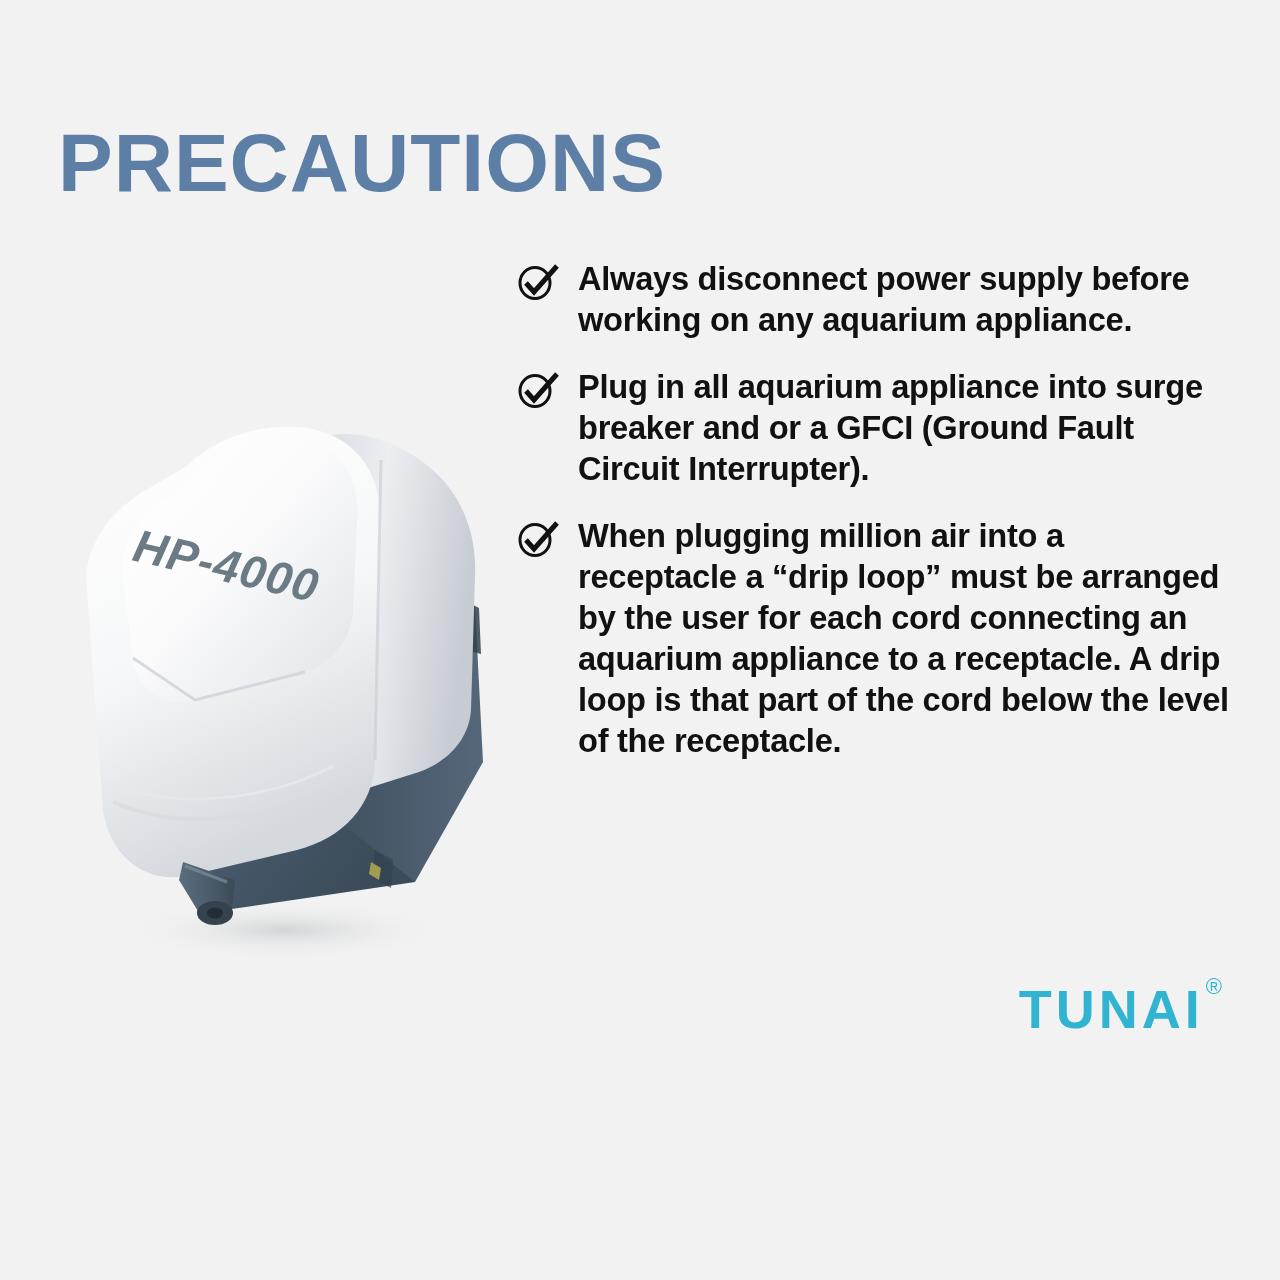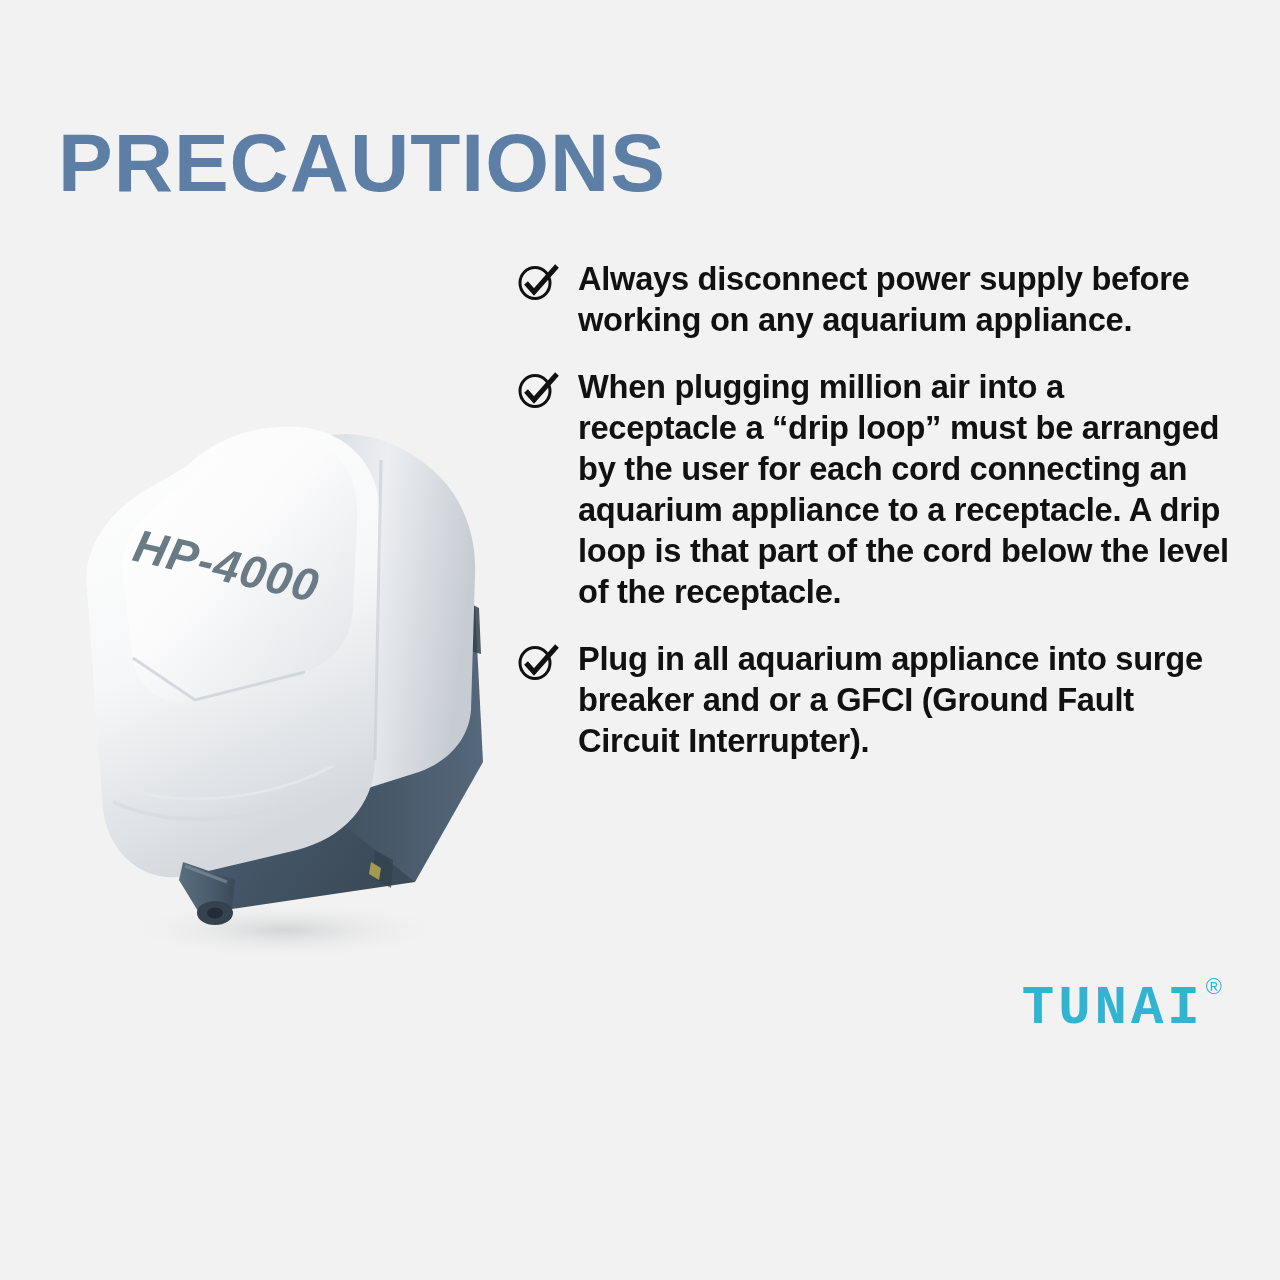--- a/index.html
+++ b/index.html
@@ -90,21 +90,21 @@
 
   
   #brand-logo {
     position: absolute;
     right: 58px;
     bottom: 40px;
     display: flex;
     align-items: flex-start;
   }
   #brand-wordmark {
-    font-family: Liberation Mono, monospace;
+    font-family: Liberation Sans, sans-serif;
     font-weight: bold;
     font-size: 54px;
     line-height: 58px;
     letter-spacing: 4px;
     color: #31b4d2;
     margin-left: 41px;
   }
   #brand-reg {
     font-family: "Liberation Sans", sans-serif;
     font-size: 22px;
@@ -213,31 +213,31 @@
 
 
 
     <div class="precaution-item">
       <span class="check-icon">
         <svg viewBox="0 0 44 40" xmlns="http://www.w3.org/2000/svg">
           <ellipse cx="19" cy="21" rx="15" ry="15.5" fill="none" stroke="#111" stroke-width="3"></ellipse>
           <path d="M10 21 L18 30 L41 4" fill="none" stroke="#111" stroke-width="5" stroke-linecap="butt" stroke-linejoin="miter"></path>
         </svg>
       </span>
-      <span class="precaution-text">When plugging million air into a receptacle a “drip loop” must be arranged by the user for each cord connecting an aquarium appliance to a receptacle. A drip loop is that part of the cord below the level of the receptacle.</span>
+      <span class="precaution-text">Plug in all aquarium appliance into surge breaker and or a GFCI (Ground Fault Circuit Interrupter).</span>
     </div>
 
     <div class="precaution-item">
       <span class="check-icon">
         <svg viewBox="0 0 44 40" xmlns="http://www.w3.org/2000/svg">
           <ellipse cx="19" cy="21" rx="15" ry="15.5" fill="none" stroke="#111" stroke-width="3"></ellipse>
           <path d="M10 21 L18 30 L41 4" fill="none" stroke="#111" stroke-width="5" stroke-linecap="butt" stroke-linejoin="miter"></path>
         </svg>
       </span>
-      <span class="precaution-text">Plug in all aquarium appliance into surge breaker and or a GFCI (Ground Fault Circuit Interrupter).</span>
+      <span class="precaution-text">When plugging million air into a receptacle a “drip loop” must be arranged by the user for each cord connecting an aquarium appliance to a receptacle. A drip loop is that part of the cord below the level of the receptacle.</span>
     </div>
 
   </div>
 
   <div id="brand-logo">
     <span id="brand-wordmark">TUNAI</span>
     <span id="brand-reg">®</span>
   </div>
 
 </div>

